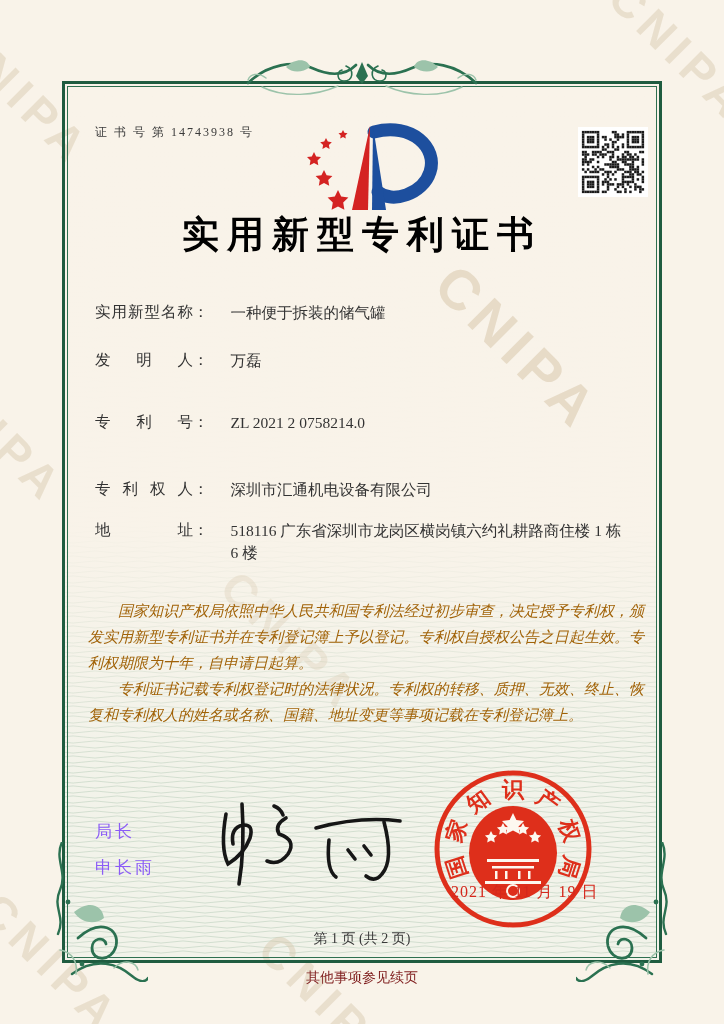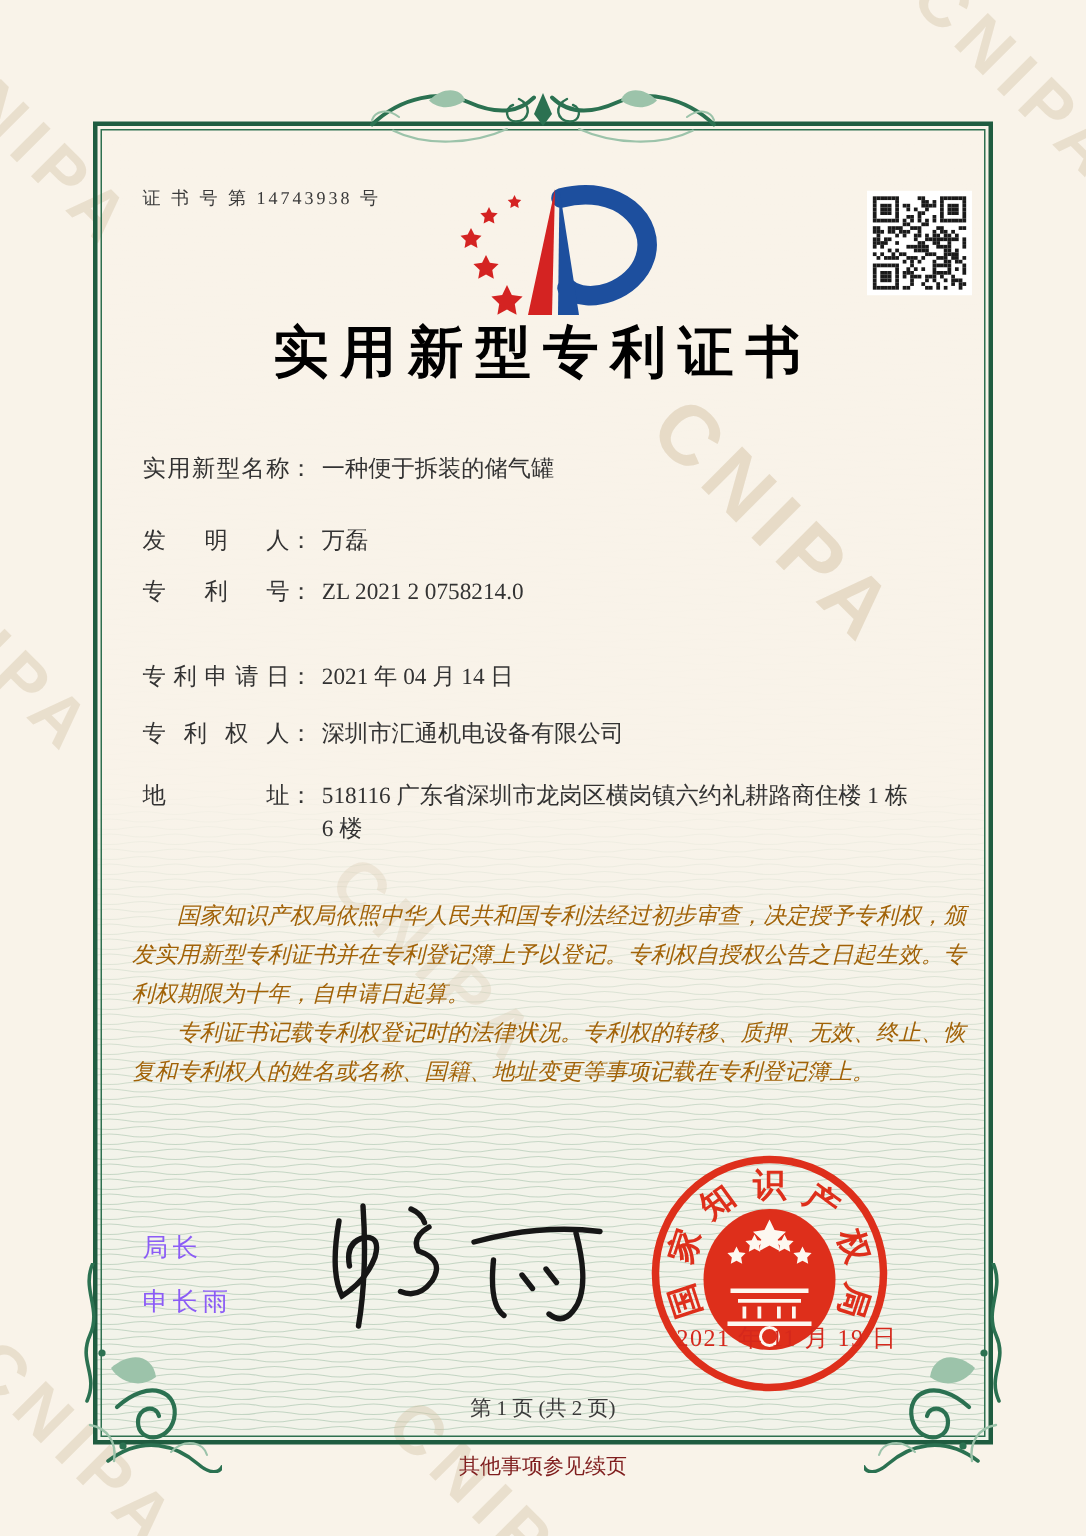--- a/index.html
+++ b/index.html
@@ -29,21 +29,21 @@
   .content{position:absolute;inset:0;z-index:5;color:#2b2b2b;}
   .cert-no{position:absolute;left:95px;top:124px;font-size:12px;letter-spacing:2px;color:#3a3a3a;}
   .qr{position:absolute;left:578px;top:127px;width:70px;height:70px;}
   .logo{position:absolute;left:288px;top:120px;}
   .title{position:absolute;left:62px;top:210px;width:600px;text-align:center;
          font-size:37px;font-weight:700;letter-spacing:8px;color:#000000;}
 
   .row{position:absolute;left:95px;width:545px;font-size:15.5px;color:#333;}
   .f-label{display:inline-block;width:98px;text-align:justify;text-align-last:justify;vertical-align:top;}
   .f-colon{display:inline-block;vertical-align:top;}
-  .f-value{display:inline-block;margin-left:6px;white-space:pre-line;vertical-align:top;max-width:420px;line-height:1.45;}
+  .f-value{display:inline-block;margin-left:22px;white-space:pre-line;vertical-align:top;max-width:420px;line-height:1.45;}
   .pair2{position:absolute;left:275px;top:0;white-space:nowrap;}
 
   .notice{position:absolute;left:88px;top:598px;width:556px;font-size:15px;line-height:26px;
           font-style:italic;text-align:justify;color:#a16207;}
   .notice p{margin:0;text-indent:2em;}
 
   .officer{position:absolute;left:95px;top:820px;font-size:17px;letter-spacing:3px;color:#8b5cf6;}
   .officer div{margin-bottom:13px;}
   .sig{position:absolute;left:198px;top:792px;}
 
@@ -449,25 +449,22 @@
     </svg>
 
     <div class="title">实用新型专利证书</div>
 
     <div class="row" style="top:302px">
       <span class="f-label">实用新型名称</span><span class="f-colon">：</span><span class="f-value">一种便于拆装的储气罐</span>
     </div>
     <div class="row" style="top:350px">
       <span class="f-label">发明人</span><span class="f-colon">：</span><span class="f-value">万磊</span>
     </div>
-    <div class="row" style="top:384px">
+    <div class="row" style="top:412px">
       <span class="f-label">专利号</span><span class="f-colon">：</span><span class="f-value">ZL 2021 2 0758214.0</span>
-    </div>
-    <div class="row" style="top:441px">
-      <span class="f-label">专利申请日</span><span class="f-colon">：</span><span class="f-value">2021 年 04 月 14 日</span>
     </div>
     <div class="row" style="top:479px">
       <span class="f-label">专利权人</span><span class="f-colon">：</span><span class="f-value">深圳市汇通机电设备有限公司</span>
     </div>
     <div class="row" style="top:520px">
       <span class="f-label">地址</span><span class="f-colon">：</span><span class="f-value">518116 广东省深圳市龙岗区横岗镇六约礼耕路商住楼 1 栋
 6 楼</span>
     </div>
 
     <div class="notice">

